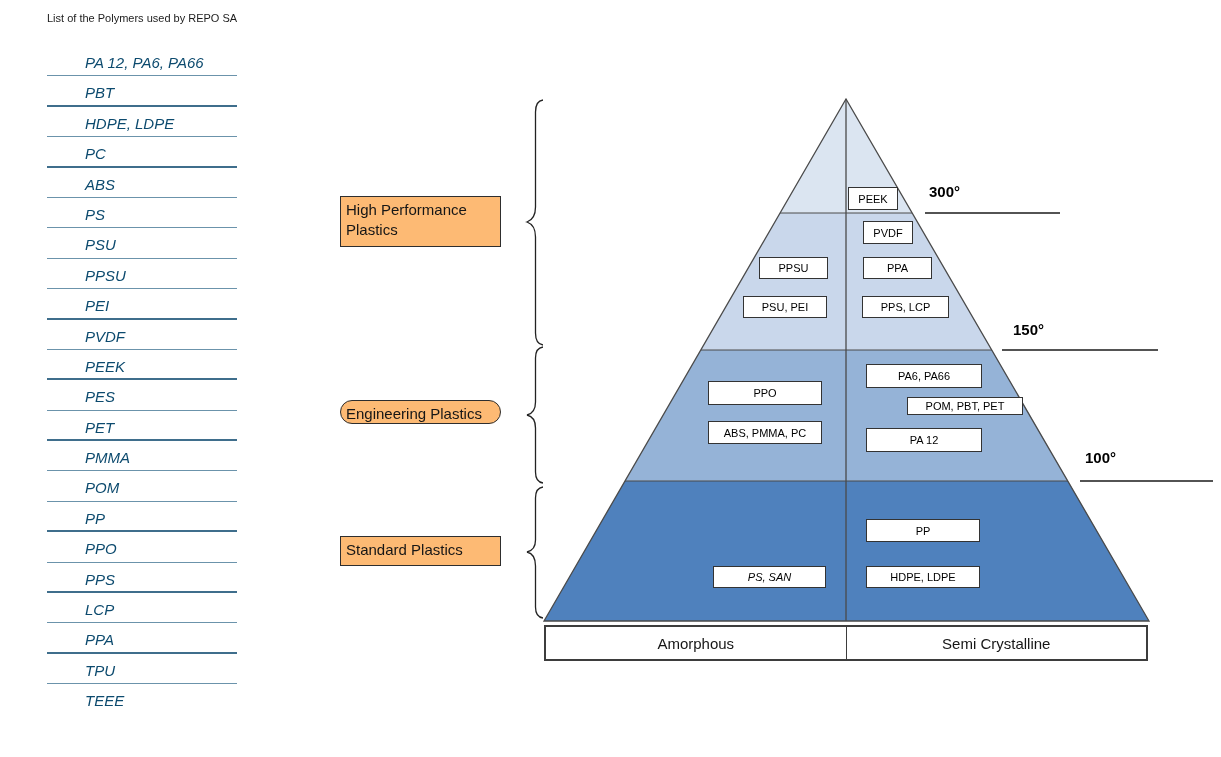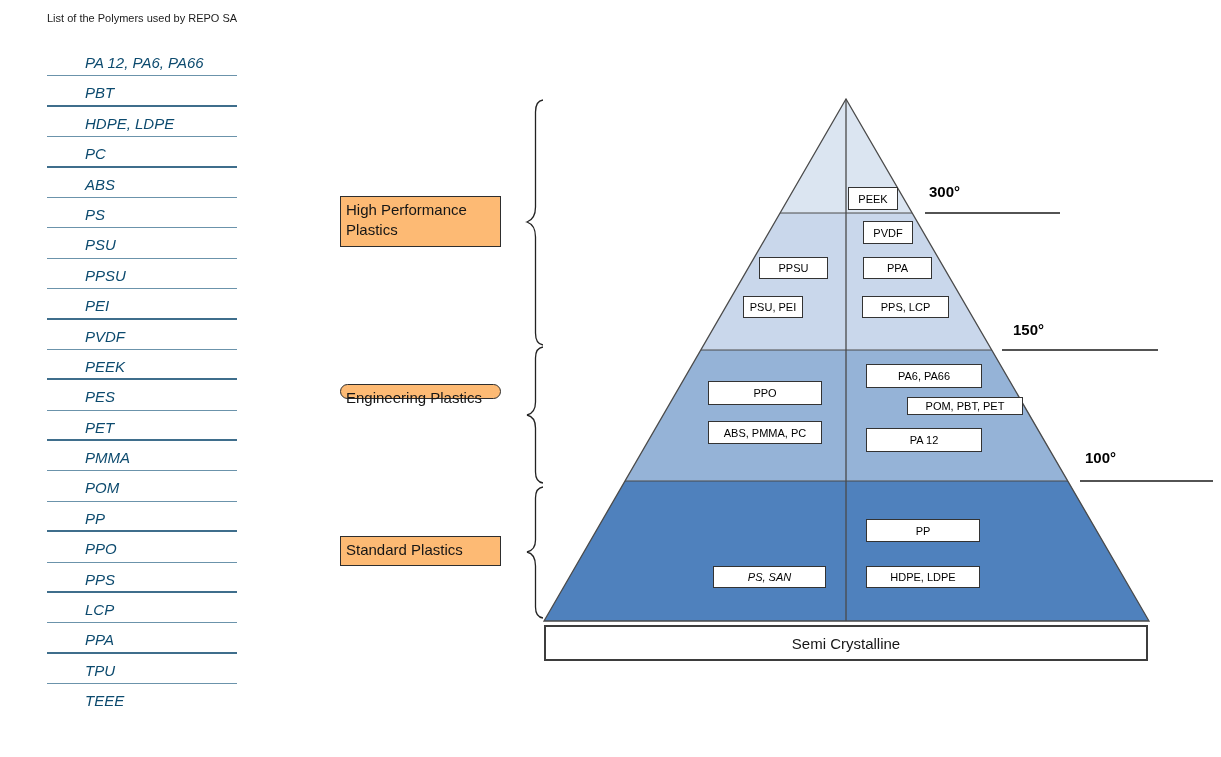--- a/index.html
+++ b/index.html
@@ -19,38 +19,38 @@
              font-style:italic;font-size:15px;color:#0c4a6e;
              border-bottom:1px solid #6b93ab;}
   .plist-row.thick{border-bottom:2.5px solid #3f6e8c;}
   .plist-row.nodiv{border-bottom:none;}
 
   
   .cat-box{position:absolute;left:340px;width:161px;box-sizing:border-box;
            border:1px solid #2e2e2e;background:#fdba74;font-size:15px;
            padding:3px 2px 2px 5px;line-height:1.35;color:#161616;}
   #cat-high{top:196px;height:51px;}
-  #cat-eng{top:384px;height:15px;border-radius:14px;}
+  #cat-eng{top:400px;height:24px;border-radius:14px;}
   #cat-std{top:536px;height:30px;}
 
   
   .temp-label{position:absolute;font-weight:bold;font-size:15px;color:#000;}
   #temp-300{left:929px;top:183px;}
   #temp-150{left:1013px;top:321px;}
   #temp-100{left:1085px;top:449px;}
 
   
   .pyr-box{position:absolute;box-sizing:border-box;background:#fff;
            border:1px solid #333;display:flex;align-items:center;justify-content:center;
            font-size:11px;color:#000;white-space:nowrap;}
   #box-peek       {left:848px;top:187px;width:50px;height:23px;}
   #box-pvdf       {left:863px;top:221px;width:50px;height:23px;}
   #box-ppsu       {left:759px;top:257px;width:69px;height:22px;}
   #box-ppa        {left:863px;top:257px;width:69px;height:22px;}
-  #box-psu-pei    {left:743px;top:296px;width:60px;height:22px;}
+  #box-psu-pei    {left:743px;top:296px;width:84px;height:22px;}
   #box-pps-lcp    {left:862px;top:296px;width:87px;height:22px;}
   #box-pa6-pa66   {left:866px;top:364px;width:116px;height:24px;}
   #box-ppo        {left:708px;top:381px;width:114px;height:24px;}
   #box-pom-pbt-pet{left:866px;top:397px;width:116px;height:18px;margin-left:41px;}
   #box-abs-pmma-pc{left:708px;top:421px;width:114px;height:23px;text-align:center;}
   #box-pa12       {left:866px;top:428px;width:116px;height:24px;}
   #box-pp         {left:866px;top:519px;width:114px;height:23px;}
   #box-ps-san     {left:713px;top:566px;width:113px;height:22px;font-style:italic;}
   #box-hdpe-ldpe  {left:866px;top:566px;width:114px;height:22px;}
 
@@ -134,16 +134,17 @@
   <div class="pyr-box" id="box-pa6-pa66">PA6, PA66</div>
   <div class="pyr-box" id="box-ppo">PPO</div>
   <div class="pyr-box" id="box-pom-pbt-pet">POM, PBT, PET</div>
   <div class="pyr-box" id="box-abs-pmma-pc">ABS, PMMA, PC</div>
   <div class="pyr-box" id="box-pa12">PA 12</div>
   <div class="pyr-box" id="box-pp">PP</div>
   <div class="pyr-box" id="box-ps-san">PS, SAN</div>
   <div class="pyr-box" id="box-hdpe-ldpe">HDPE, LDPE</div>
 
   <div id="axis-table">
+    <div class="axis-cell left">Amorphous</div>
     <div class="axis-cell">Semi Crystalline</div>
   </div>
 
 </div>
 
 </body></html>

